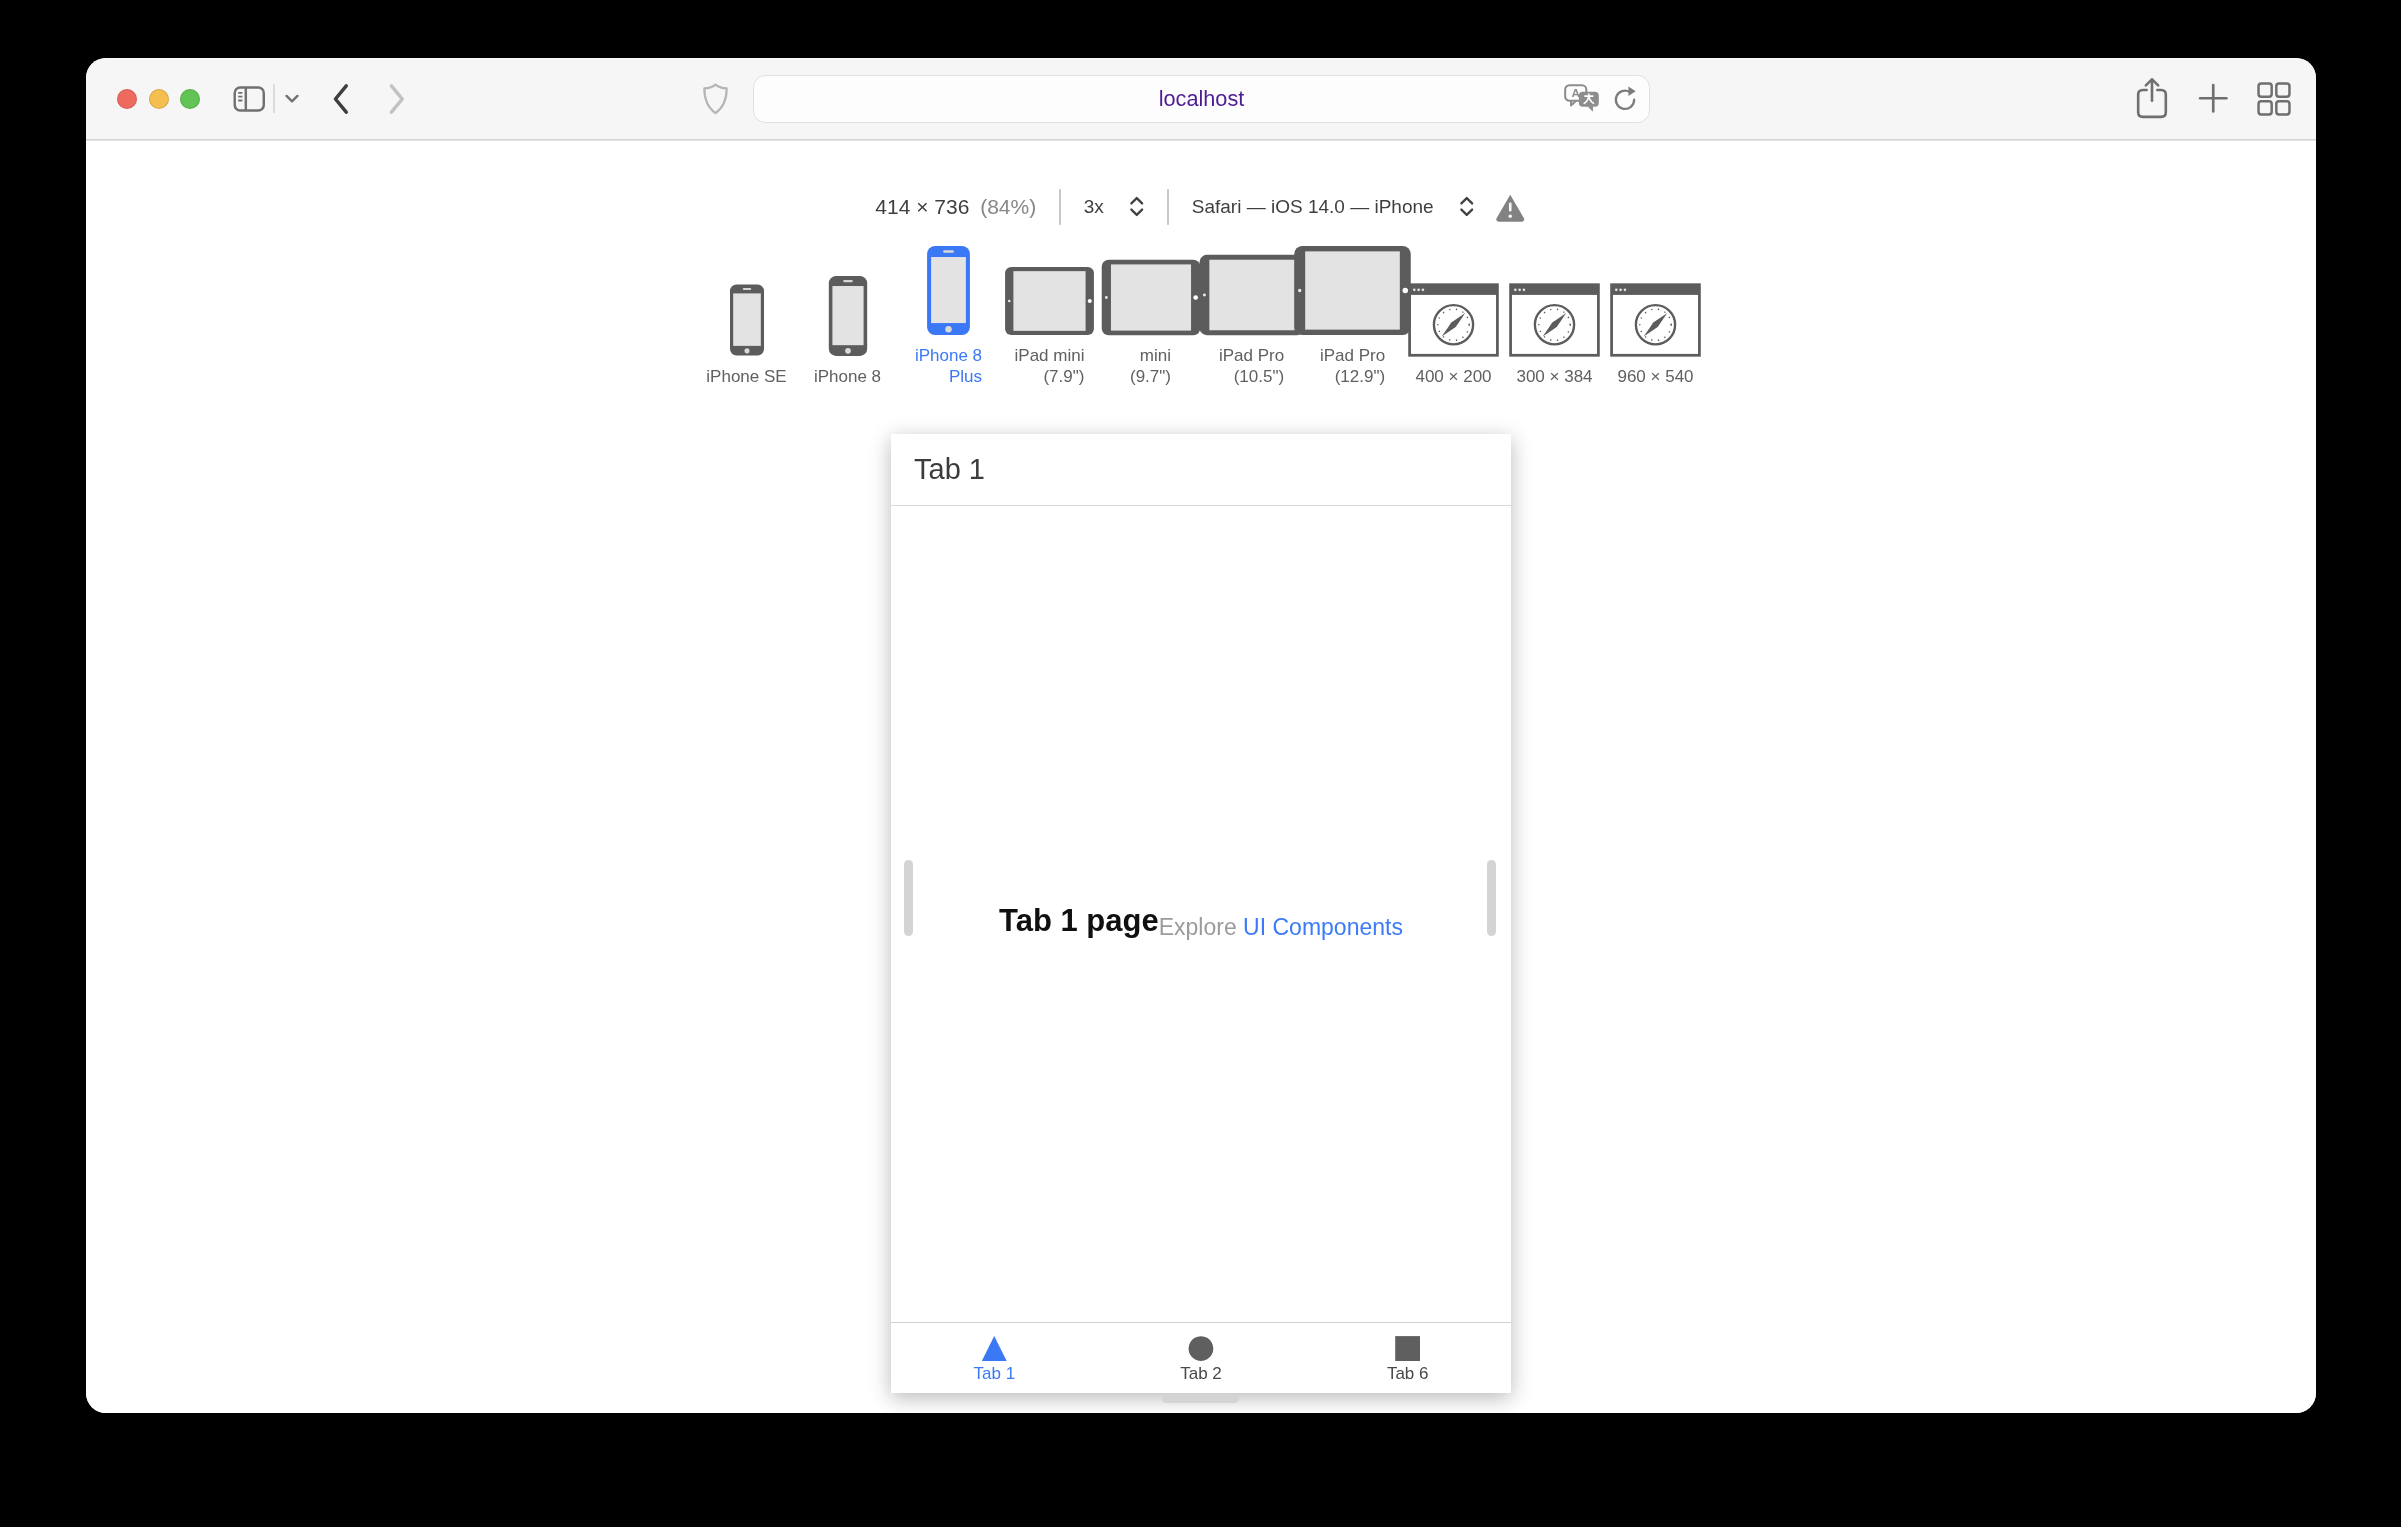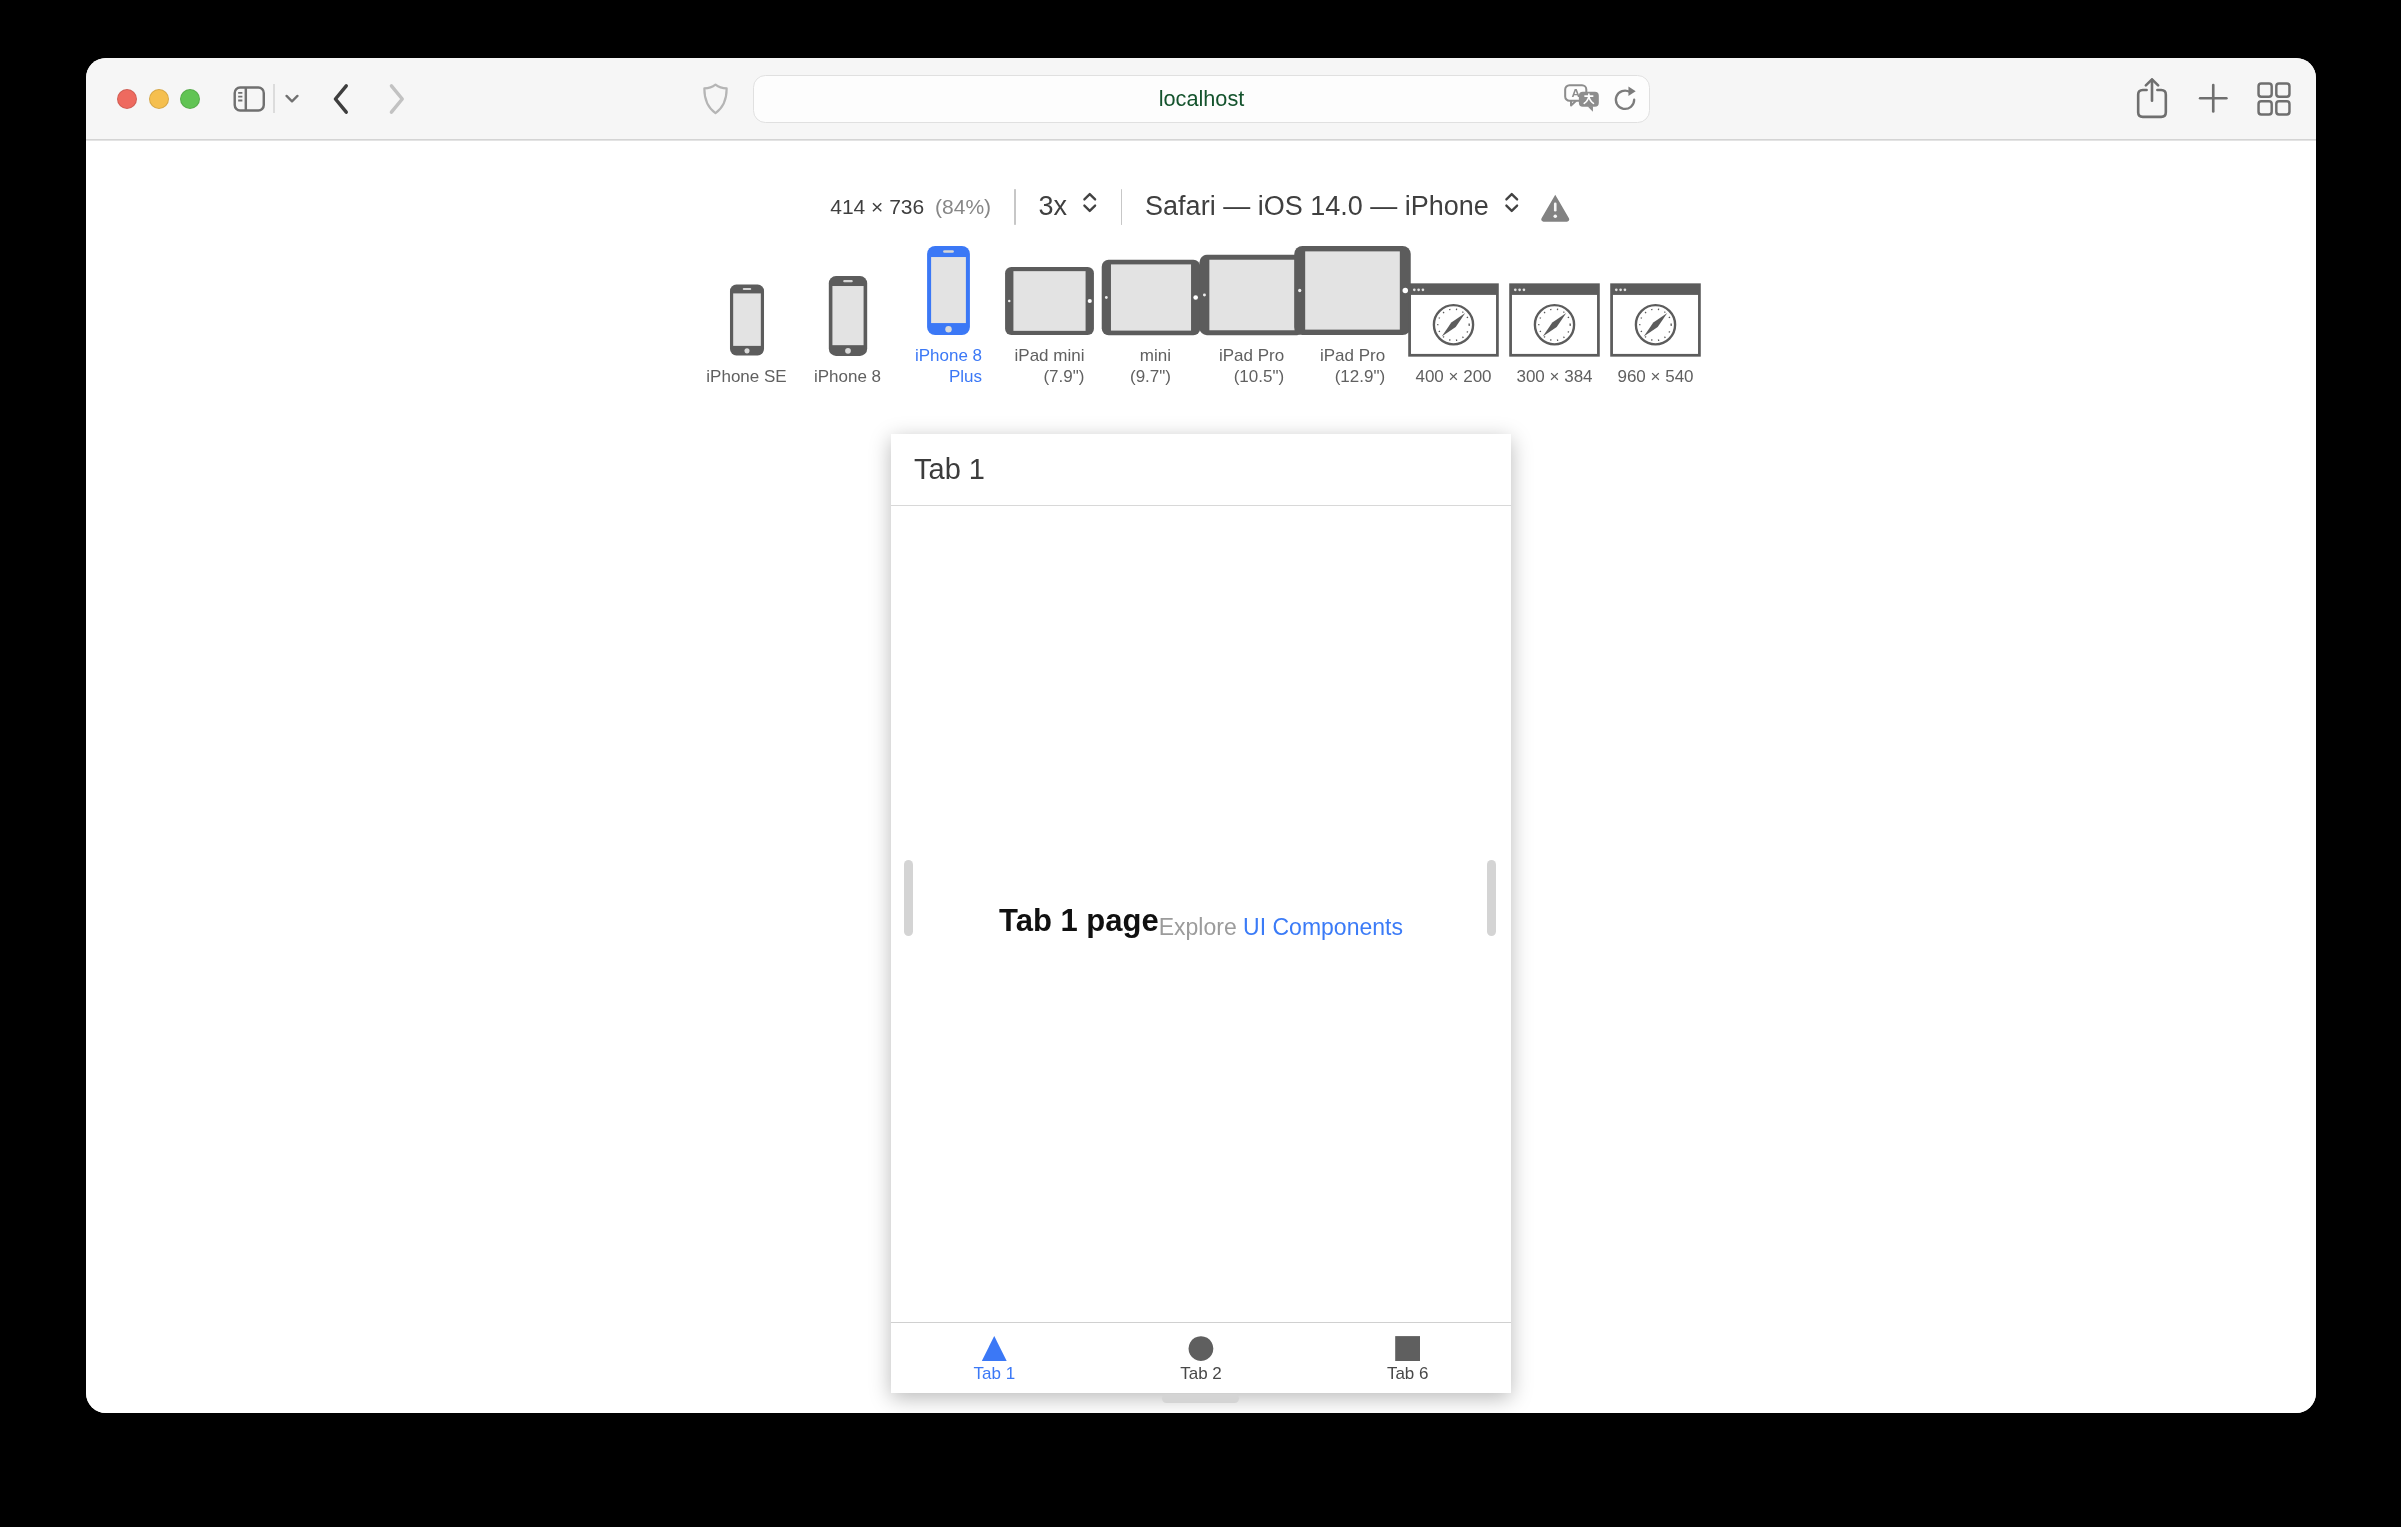--- a/index.html
+++ b/index.html
@@ -15,31 +15,31 @@
   .tl{width:20px;height:20px;border-radius:50%;border:0.8px solid rgba(0,0,0,.12);}
   .tl.red{background:#ee6a5f;} .tl.yellow{background:#f5bf4f;} .tl.green{background:#61c454;}
   .tb-btn{background:none;border:none;padding:0;margin:0;display:flex;align-items:center;
     justify-content:center;cursor:pointer;}
   .nav-group{position:absolute;left:147px;top:0;height:81px;display:flex;align-items:center;}
   .tb-vsep{width:1.5px;height:29px;background:#dcdcdc;margin:0 10.8px 0 7.7px;}
   .nav-back{margin-left:31px;} .nav-fwd{margin-left:34px;}
   .shield-wrap{position:absolute;left:617px;top:0;height:81px;display:flex;align-items:center;}
   .urlbar{position:absolute;left:667px;top:17px;width:897px;height:48px;background:#fdfdfd;
     border:1.5px solid #e0e0e0;border-radius:12.4px;display:flex;align-items:center;justify-content:center;}
-  .url-text{font-size:21.7px;color:#14532d;}
+  .url-text{font-size:21.7px;color:#4c1d95;}
   .url-icons{position:absolute;right:10.8px;top:0;height:45px;display:flex;align-items:center;gap:12.4px;}
   .right-group{position:absolute;right:25px;top:0;height:81px;display:flex;align-items:center;gap:28px;}
   
   .content{position:absolute;left:0;top:83px;right:0;bottom:0;background:#ffffff;}
   .rdm-bar{position:absolute;left:0;right:0;top:46px;height:39px;display:flex;align-items:center;
     justify-content:center;font-size:21px;color:#3f3f3f;}
   .rdm-size{margin-right:10.8px;} .rdm-zoom{color:#878787;}
   .rdm-vbar{width:1.5px;height:36px;background:#c7c7c7;margin:0 23px;border-radius:0.8px;}
-  .rdm-ctl{background:none;border:none;padding:0;display:flex;align-items:flex-start;gap:15px;
-    font-size:27px;color:#3f3f3f;font-family:inherit;cursor:pointer;}
+  .rdm-ctl{background:none;border:none;padding:0;display:flex;align-items:center;gap:25px;
+    font-size:19px;color:#3f3f3f;font-family:inherit;cursor:pointer;}
   .rdm-warning{background:none;border:none;padding:0;margin-left:20px;display:flex;align-items:center;cursor:pointer;}
   
   .device-row{position:absolute;left:0;right:0;top:102px;display:flex;justify-content:center;align-items:flex-end;}
   .device{width:101px;display:flex;flex-direction:column;align-items:center;color:#5c5c5c;
     background:none;border:none;padding:0;cursor:pointer;font-family:inherit;}
   .device.selected{color:#3b78f6;}
   .icon-box{height:93px;display:flex;align-items:flex-end;justify-content:center;}
   .dev-label{margin-top:9.3px;text-align:right;font-size:17px;line-height:21px;color:#606060;}
   .device.selected .dev-label{color:#3b78f6;}
   .dev-line{display:block;} .dev-line:empty{display:none;}

